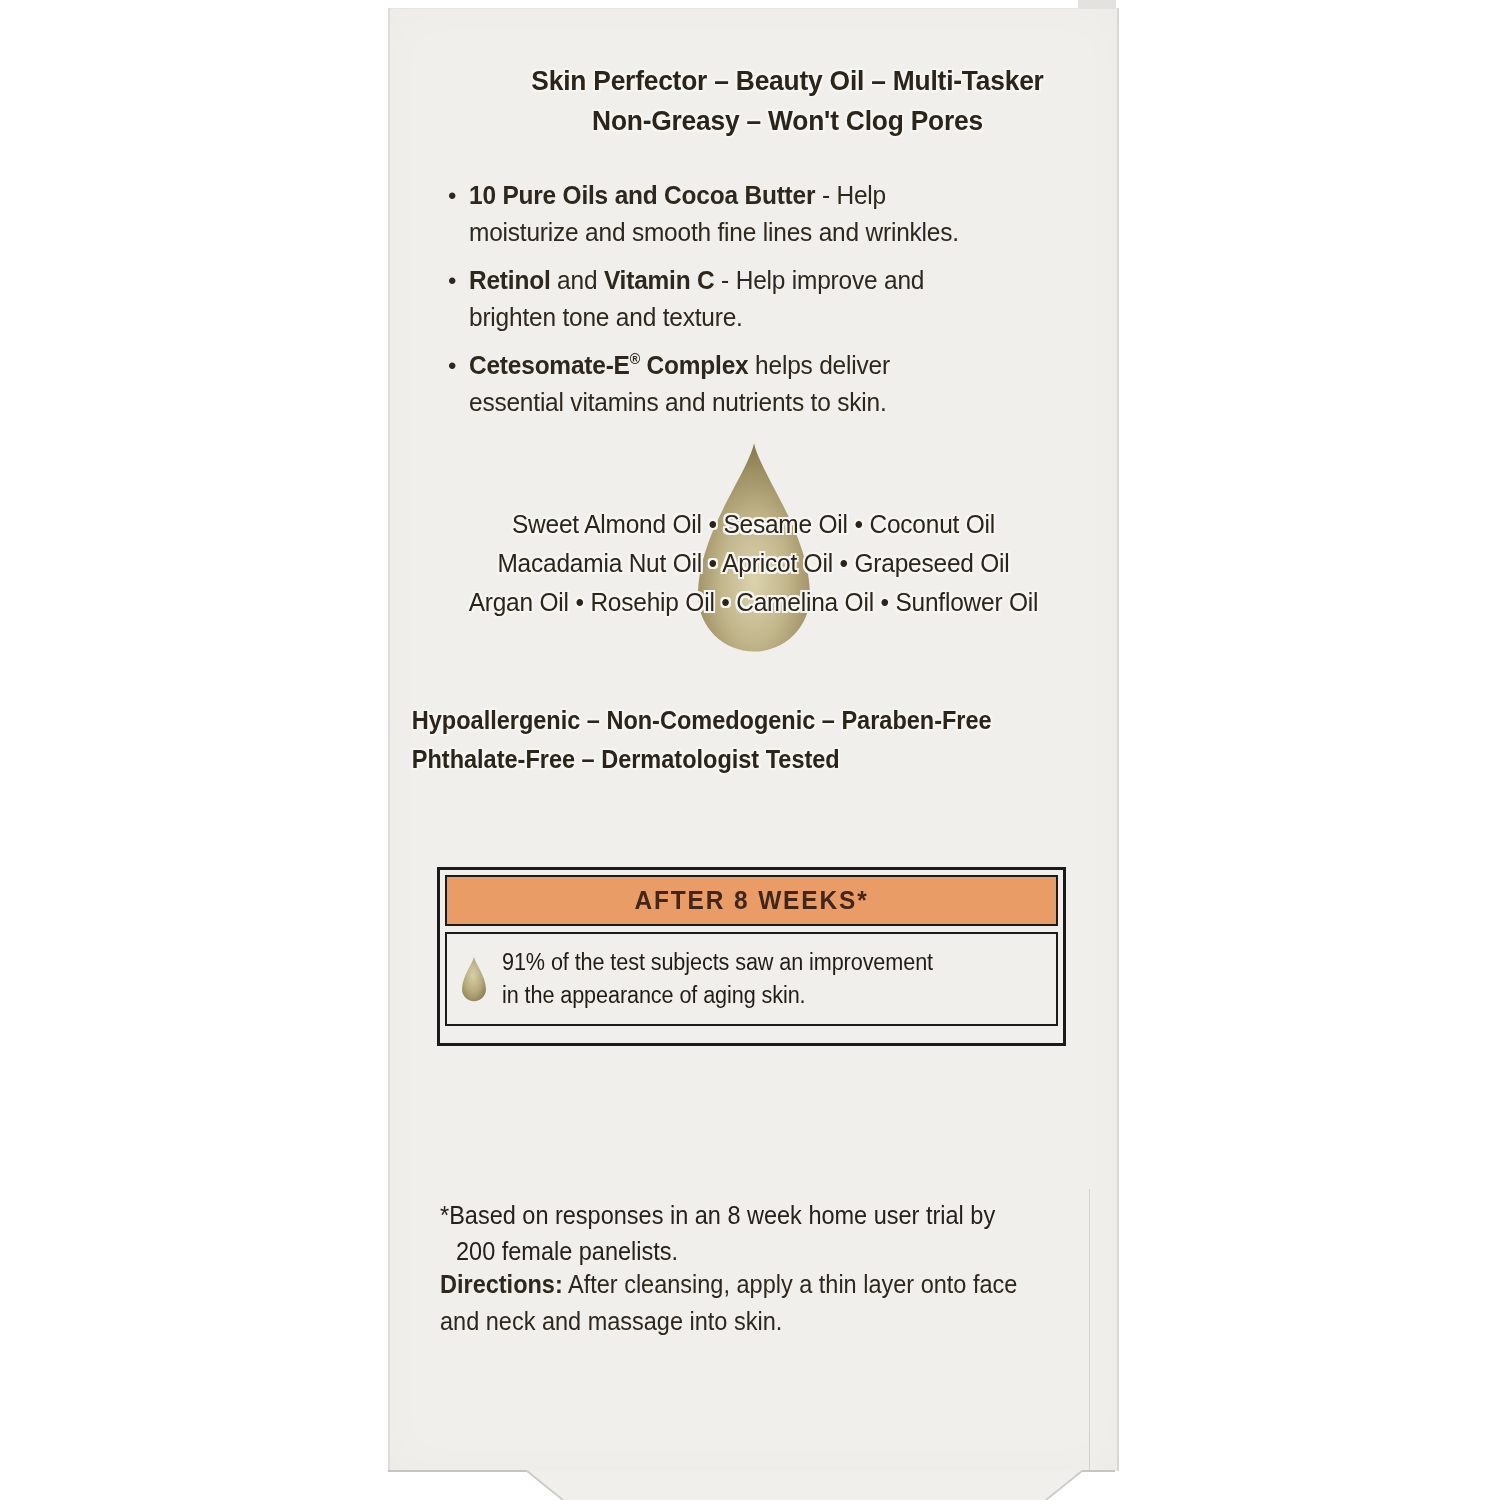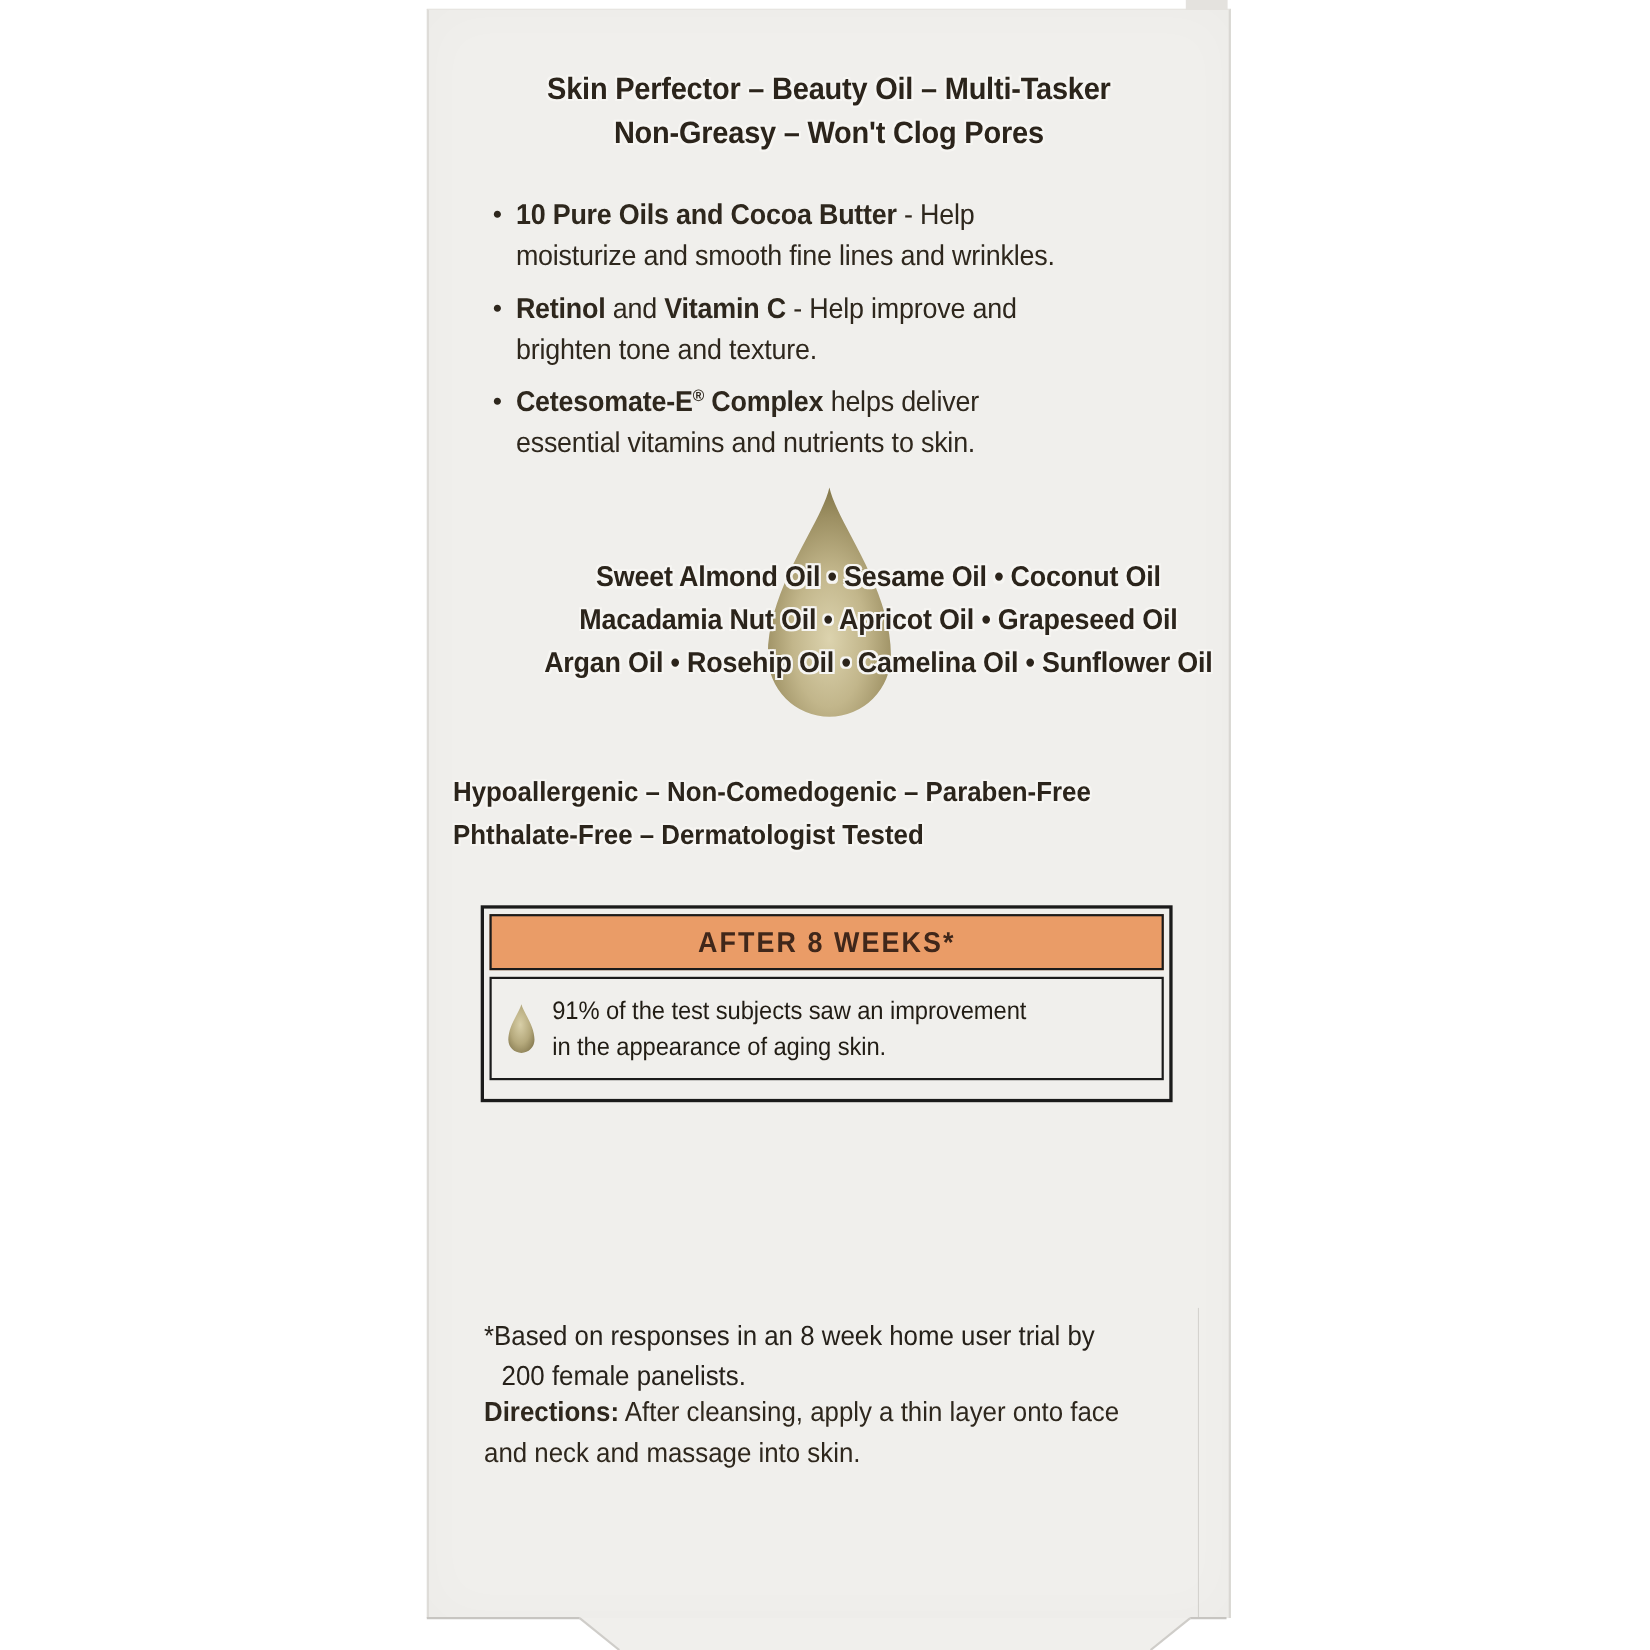--- a/index.html
+++ b/index.html
@@ -12,42 +12,42 @@
     background:#f0efec;
     border-left:2px solid #dedcd8;border-right:2px solid #d9d7d3;border-top:1px solid #e6e4e0;
     box-shadow:inset 0 0 50px rgba(0,0,0,0.02);
   }
   .cond{display:inline-block;transform:scaleX(0.94);white-space:nowrap;}
   .cond-l{transform-origin:left center;}
   .cond-c{transform-origin:center center;}
   .halo{text-shadow:-2px -2px 0 #f6f5f2,2px -2px 0 #f6f5f2,-2px 2px 0 #f6f5f2,2px 2px 0 #f6f5f2,0 -2px 0 #f6f5f2,0 2px 0 #f6f5f2,-2px 0 0 #f6f5f2,2px 0 0 #f6f5f2;}
   .headline{
     position:absolute;top:52px;left:0;width:100%;text-align:center;
-    font-weight:bold;font-size:28px;line-height:40px;color:#2b241b;letter-spacing:-0.2px;
+    font-weight:bold;font-size:28px;line-height:40px;color:#2b241b;letter-spacing:-0.2px;padding-left:34px;
   }
   .bullets{
     position:absolute;top:168px;left:58px;width:662px;margin:0;padding:0;list-style:none;
     font-size:26px;line-height:37px;color:#2e271d;letter-spacing:-0.2px;
   }
   .bullets li{display:flex;gap:13px;margin-bottom:11px;}
   .bullets .dot{flex:0 0 auto;font-size:24px;line-height:37px;}
   .b{font-weight:bold;}
   sup{font-size:58%;line-height:0;vertical-align:super;}
   .oilswrap{position:absolute;top:430px;left:0;width:100%;height:245px;}
   .bigdrop{position:absolute;left:50%;margin-left:-70px;top:0;width:140px;height:221px;}
   .oils{
     position:absolute;top:66px;left:0;width:100%;text-align:center;
-    font-weight:bold;font-size:26px;line-height:39px;color:#2b241b;letter-spacing:-0.2px;padding-left:45px;
+    font-weight:normal;font-size:26px;line-height:39px;color:#2b241b;letter-spacing:-0.2px;
   }
   .claims{
     position:absolute;top:692px;left:0;width:100%;text-align:left;
     font-weight:bold;font-size:25px;line-height:39px;color:#2b241b;
   }
   .stats{
-    position:absolute;top:814px;left:47px;width:629px;box-sizing:border-box;
+    position:absolute;top:858px;left:47px;width:629px;box-sizing:border-box;
     border:3px solid #1b1b1b;padding:5px;background:#f0efec;
   }
   .stats-header{
     border:2px solid #1b1b1b;background:#ea9c67;text-align:center;
     font-weight:bold;font-size:26px;letter-spacing:2px;color:#40271a;
     padding:8px 0;margin-bottom:6px;
   }
   .stat-row{
     border:2px solid #1b1b1b;padding:12px 8px 12px 16px;margin-bottom:6px;
     display:flex;align-items:center;gap:13px;background:#f0efec;

